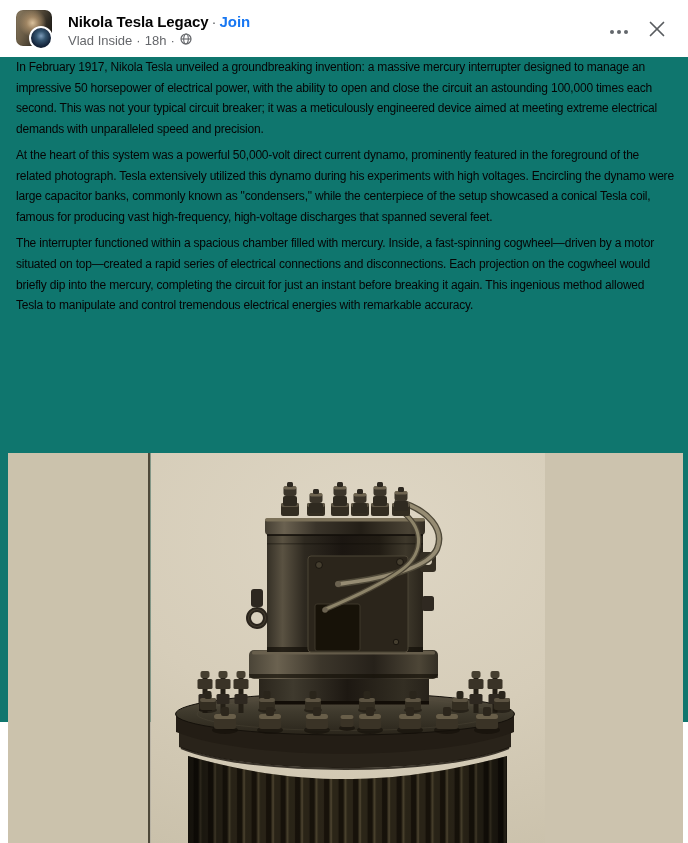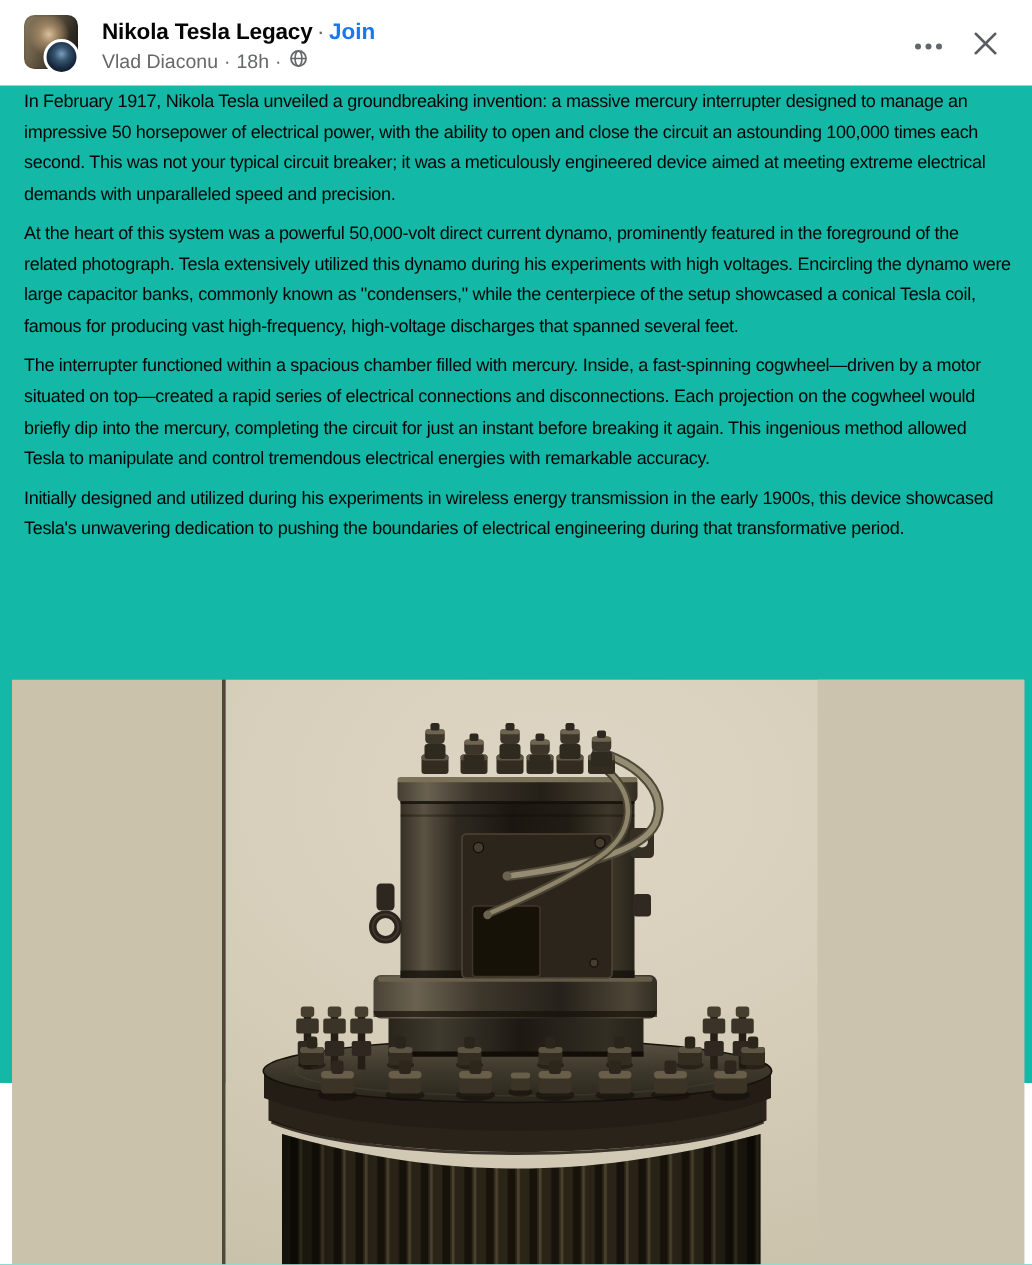--- a/index.html
+++ b/index.html
@@ -3,21 +3,21 @@
 <meta charset="utf-8">
 <style>
   * { box-sizing: border-box; }
   html, body { margin: 0; padding: 0; }
   body {
     width: 688px; height: 843px;
     background: #ffffff;
     font-family: "Liberation Sans", "DejaVu Sans", sans-serif;
     overflow: hidden;
   }
-  .page { position: relative; width: 688px; height: 722px; background: #14b8a6; }
+  .page { position: relative; width: 688px; height: 722px; background: #0f766e; }
 
   
   .header { position: absolute; top: 0; left: 0; right: 0; height: 57px; background: #fff; }
   .avatar-wrap { position: absolute; left: 16px; top: 10px; width: 42px; height: 44px; cursor: pointer; }
   .avatar-square {
     width: 36px; height: 36px; border-radius: 7px;
     background:
       radial-gradient(circle at 46% 36%, rgba(224,198,160,.95) 0%, rgba(168,140,104,.85) 20%, rgba(0,0,0,0) 46%),
       linear-gradient(115deg, #8a7a60 0%, #6b5d47 35%, #2e2a22 72%, #15130f 100%);
     box-shadow: inset 0 0 0 1px rgba(0,0,0,.08);
@@ -60,21 +60,21 @@
     <div class="avatar-wrap">
       <div class="avatar-square"></div>
       <div class="avatar-circle"></div>
     </div>
 
     <div class="title-line">
       <span class="group-name">Nikola Tesla Legacy</span><span class="title-dot">·</span><a class="join-link">Join</a>
     </div>
 
     <div class="byline">
-      <span class="author">Vlad Diaconu</span>
+      <span class="author">Vlad Inside</span>
       <span class="sep">·</span>
       <span>18h</span>
       <span class="sep">·</span>
       <span class="globe">
         <svg width="12" height="12" viewBox="0 0 12 12">
           <circle cx="6" cy="6" r="5" fill="none" stroke="#65676b" stroke-width="1.2"></circle>
           <line x1="1" y1="6" x2="11" y2="6" stroke="#65676b" stroke-width="1.1"></line>
           <ellipse cx="6" cy="6" rx="2.3" ry="5" fill="none" stroke="#65676b" stroke-width="1.1"></ellipse>
         </svg>
       </span>
@@ -96,21 +96,20 @@
           <line x1="18.5" y1="5.5" x2="5.5" y2="18.5" stroke="#595c60" stroke-width="1.7" stroke-linecap="round"></line>
         </svg>
       </span>
     </div>
   </div>
 
   <div class="post-text">
     <p>In February 1917, Nikola Tesla unveiled a groundbreaking invention: a massive mercury interrupter designed to manage an impressive 50 horsepower of electrical power, with the ability to open and close the circuit an astounding 100,000 times each second. This was not your typical circuit breaker; it was a meticulously engineered device aimed at meeting extreme electrical demands with unparalleled speed and precision.</p>
     <p>At the heart of this system was a powerful 50,000-volt direct current dynamo, prominently featured in the foreground of the related photograph. Tesla extensively utilized this dynamo during his experiments with high voltages. Encircling the dynamo were large capacitor banks, commonly known as "condensers," while the centerpiece of the setup showcased a conical Tesla coil, famous for producing vast high-frequency, high-voltage discharges that spanned several feet.</p>
     <p>The interrupter functioned within a spacious chamber filled with mercury. Inside, a fast-spinning cogwheel—driven by a motor situated on top—created a rapid series of electrical connections and disconnections. Each projection on the cogwheel would briefly dip into the mercury, completing the circuit for just an instant before breaking it again. This ingenious method allowed Tesla to manipulate and control tremendous electrical energies with remarkable accuracy.</p>
-    <p>Initially designed and utilized during his experiments in wireless energy transmission in the early 1900s, this device showcased Tesla's unwavering dedication to pushing the boundaries of electrical engineering during that transformative period.</p>
   </div>
 
   <div class="photo">
     <svg width="675" height="390" viewBox="0 0 675 390">
       <defs>
         <radialGradient id="gBg" cx="42%" cy="20%" r="90%">
           <stop offset="0%" stop-color="#ded6c4"></stop>
           <stop offset="55%" stop-color="#d6cdb9"></stop>
           <stop offset="100%" stop-color="#cac1ab"></stop>
         </radialGradient>

